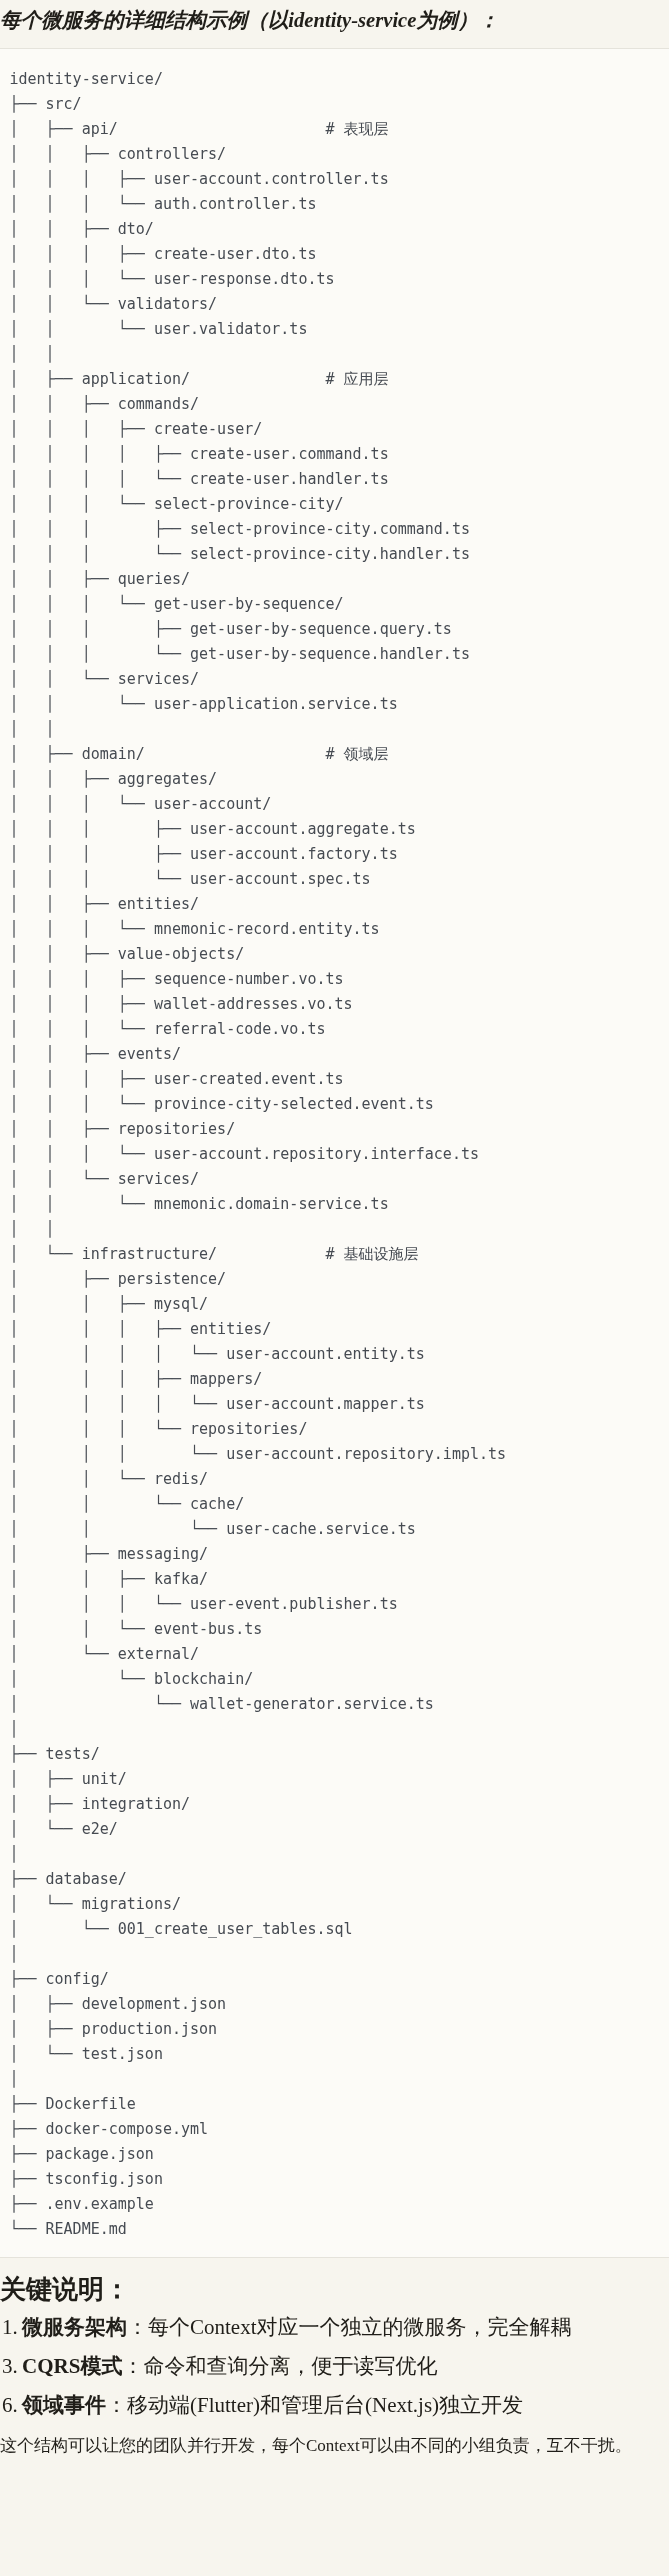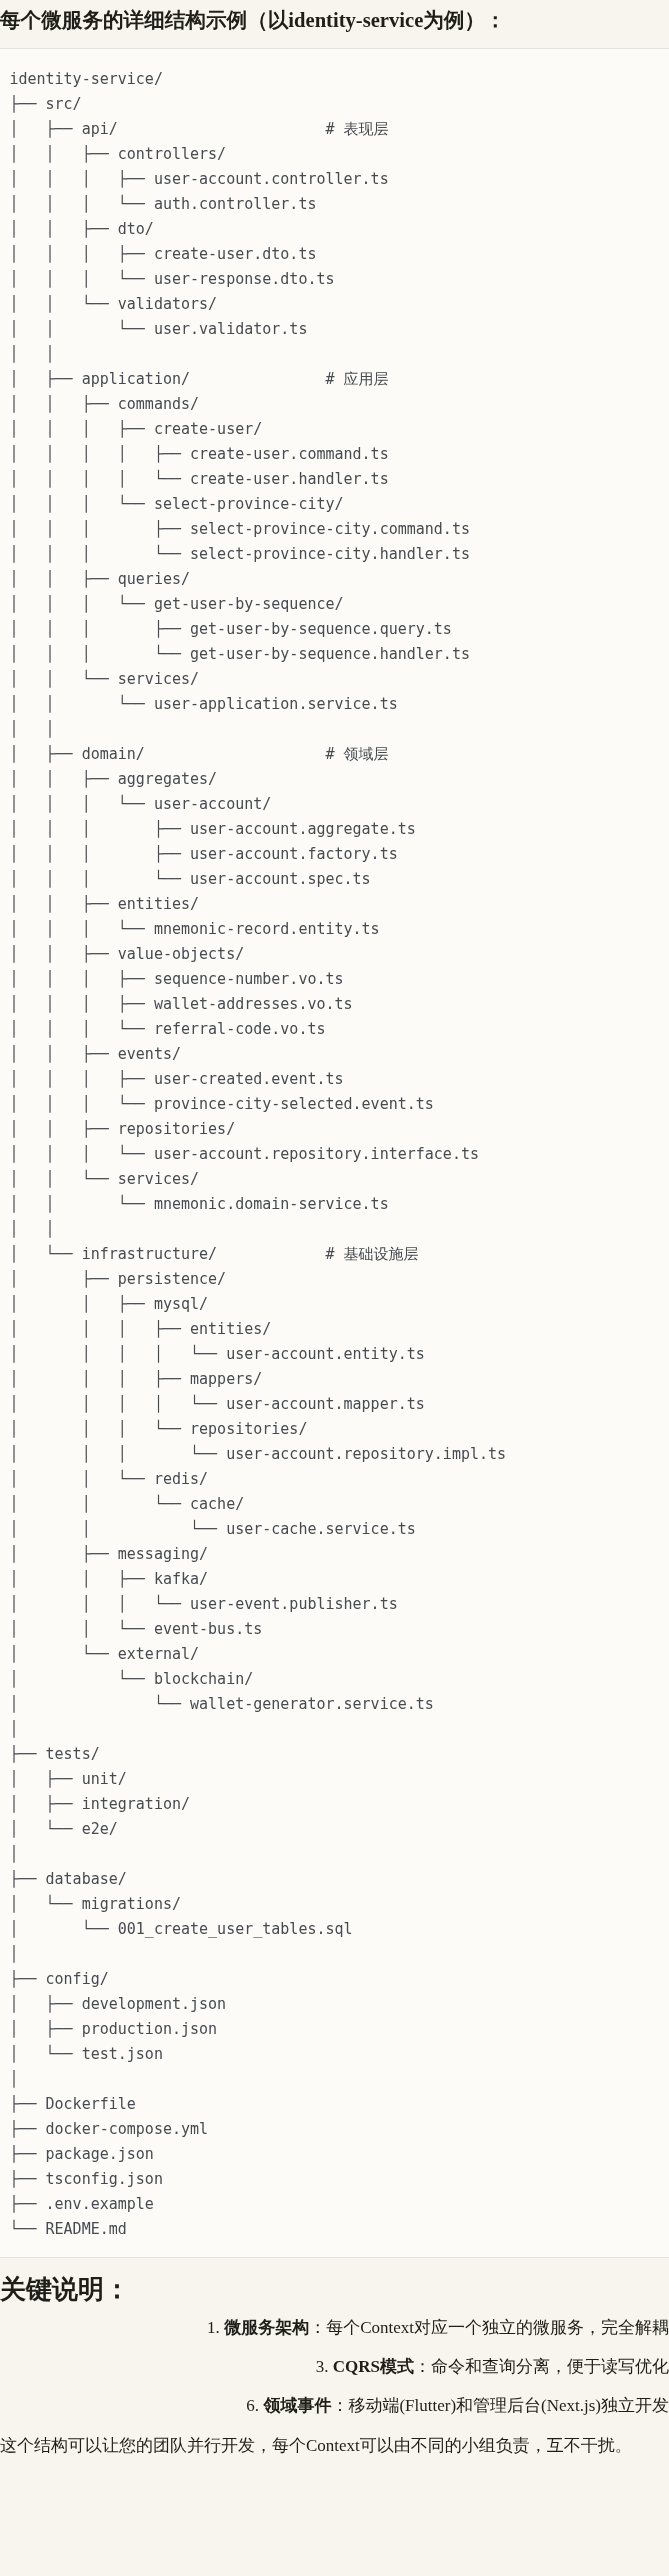--- a/index.html
+++ b/index.html
@@ -21,20 +21,21 @@
   .page{
     padding:0 0 12.5px 0;
   }
   .doc-title{
     margin:6.3px 0 13px 0;
     font-size:20.6px;
     line-height:29px;
     font-weight:bold;
     color:var(--text);
     font-family:"Liberation Serif", serif;
+    font-style:italic;
   }
   pre.tree{
     margin:0;
     background:var(--code-bg);
     border-top:0.6px solid var(--code-border);
     border-bottom:0.6px solid var(--code-border);
     padding:17.5px 9.4px 15.6px 9.4px;
     font-family:"DejaVu Sans Mono", monospace;
     font-size:15px;
     line-height:25px;
@@ -52,25 +53,24 @@
     line-height:27.5px;
     font-weight:bold;
     color:var(--text);
   }
   ol.notes-list{
     list-style:none;
     margin:11.3px 0 0 0;
     padding:0 0 0 1.9px;
   }
   ol.notes-list li{
-    font-size:17px;
+    font-size:21px;
     line-height:25px;
     margin:0 0 14.4px 0;
     color:var(--text);
-    text-align:right;
   }
   ol.notes-list .num{
     margin-right:4.4px;
   }
   ol.notes-list strong{
     font-weight:bold;
   }
   .closing-paragraph{
     margin:15px 0 0 0;
     font-size:17px;

